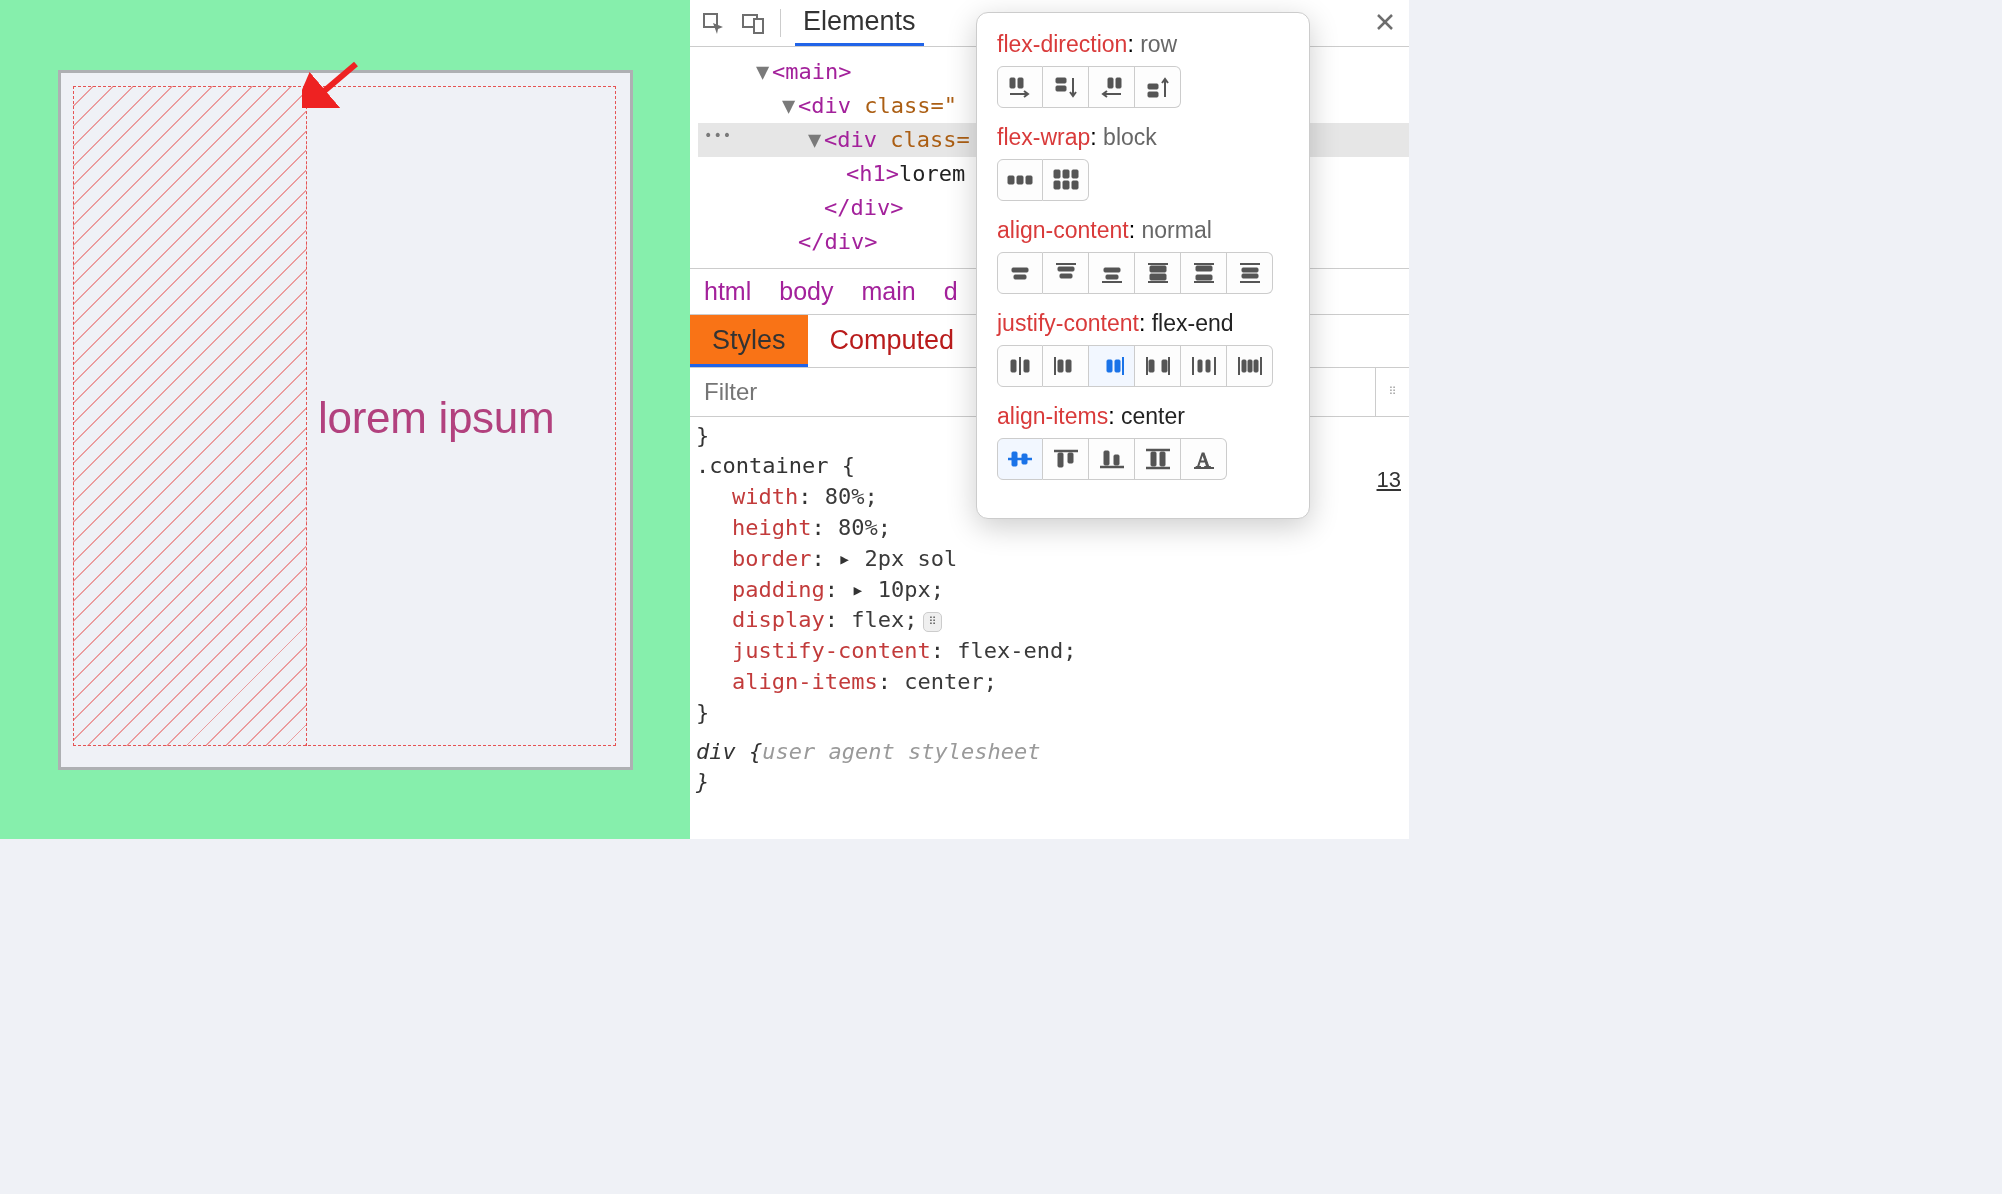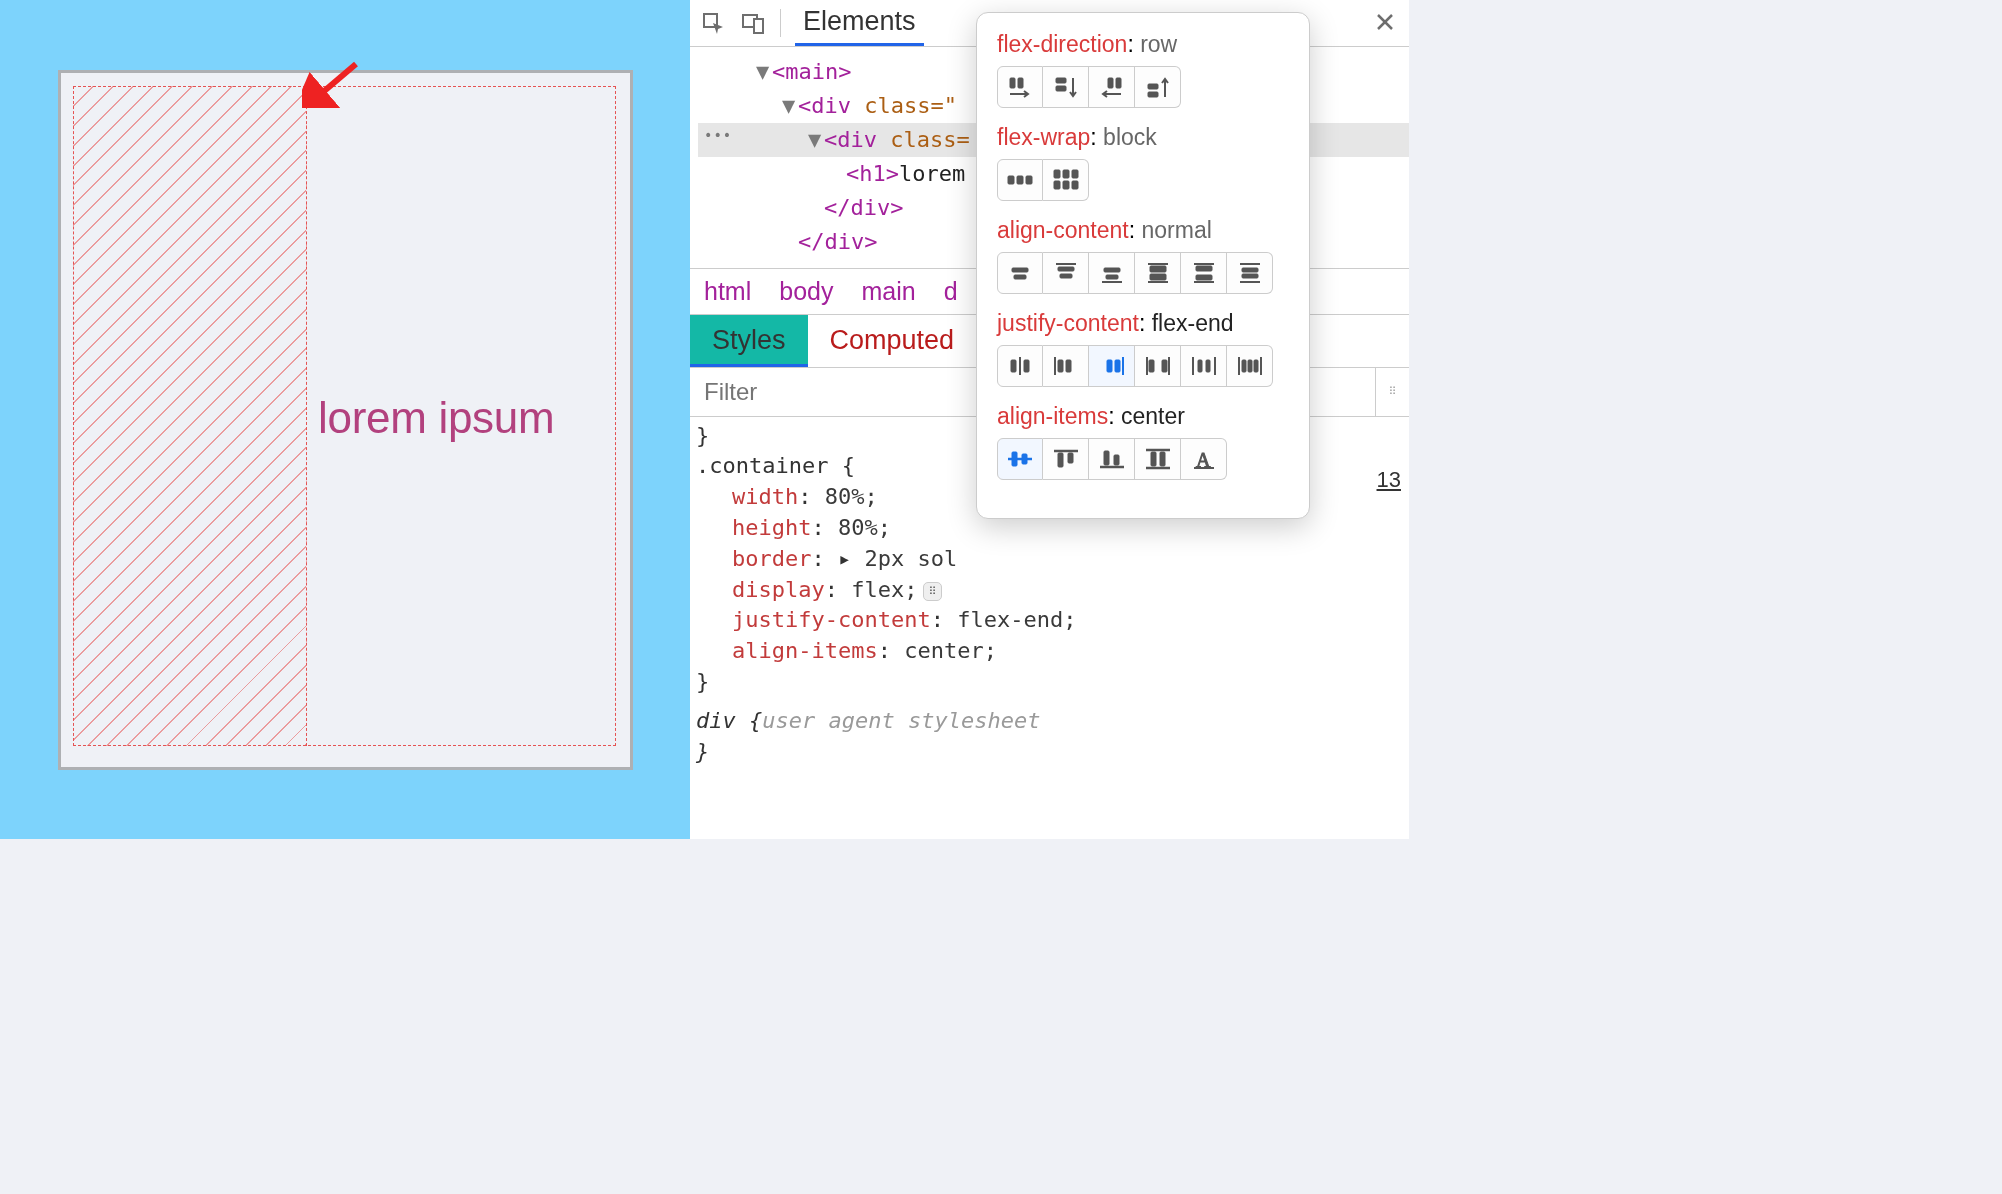--- a/index.html
+++ b/index.html
@@ -9,21 +9,21 @@
     background: #eff1f6;
     width: 1409px;
     height: 839px;
     overflow: hidden;
     position: relative;
   }
   .stage {
     position: absolute;
     left: 0; top: 0;
     width: 690px; height: 839px;
-    background: #7dd3fc;
+    background: #86efac;
   }
   .container-box {
     position: absolute;
     left: 58px; top: 70px;
     width: 575px; height: 700px;
     border: 3px solid #aeb0b3;
     background: #eff1f6;
     padding: 10px;
   }
   .dashbox {
@@ -112,21 +112,21 @@
   .subtabs {
     display:flex;
     border-bottom:1px solid #ccc;
   }
   .subtabs div {
     padding:10px 22px 8px;
     font-family:-apple-system,sans-serif;
     font-size:27px;
     color:#b91c1c;
   }
-  .subtabs .act { color:#333; border-bottom:3px solid #2164e8; background:#14b8a6; }
+  .subtabs .act { color:#333; border-bottom:3px solid #2164e8; background:#f97316; }
   .filter-row {
     border-bottom:1px solid #ccc;
     display:flex;
   }
   .filter-row input {
     flex:1;
     border:none;
     padding:10px 14px;
     font-size:24px;
     font-family:-apple-system,sans-serif;
@@ -267,20 +267,21 @@
   </div>
 
   <div class="rules" style="position:relative; height:420px;">
     <span class="l13" style="top:48px;">13</span>
     <div>}</div>
     <div class="sel-txt">.container {</div>
     <div>
         <div><span class="prop">width</span>: <span class="val">80%;</span></div>
         <div><span class="prop">height</span>: <span class="val">80%;</span></div>
         <div><span class="prop">border</span>: ▸&nbsp;<span class="val">2px sol</span></div>
+        <div><span class="prop">padding</span>: ▸&nbsp;<span class="val">10px;</span></div>
         <div><span class="prop">display</span>: <span class="val">flex;</span><span class="badge">⠿</span></div>
         <div><span class="prop">justify-content</span>: <span class="val">flex-end;</span></div>
         <div><span class="prop">align-items</span>: <span class="val">center;</span></div>
       </div>
     <div class="sel-txt">}</div>
     <div style="height:8px"></div>
     <div style="display:flex; ">
       <span class="sel-txt" style="font-style:italic">div {</span>
       <span class="uas">user agent stylesheet</span>
     </div>

